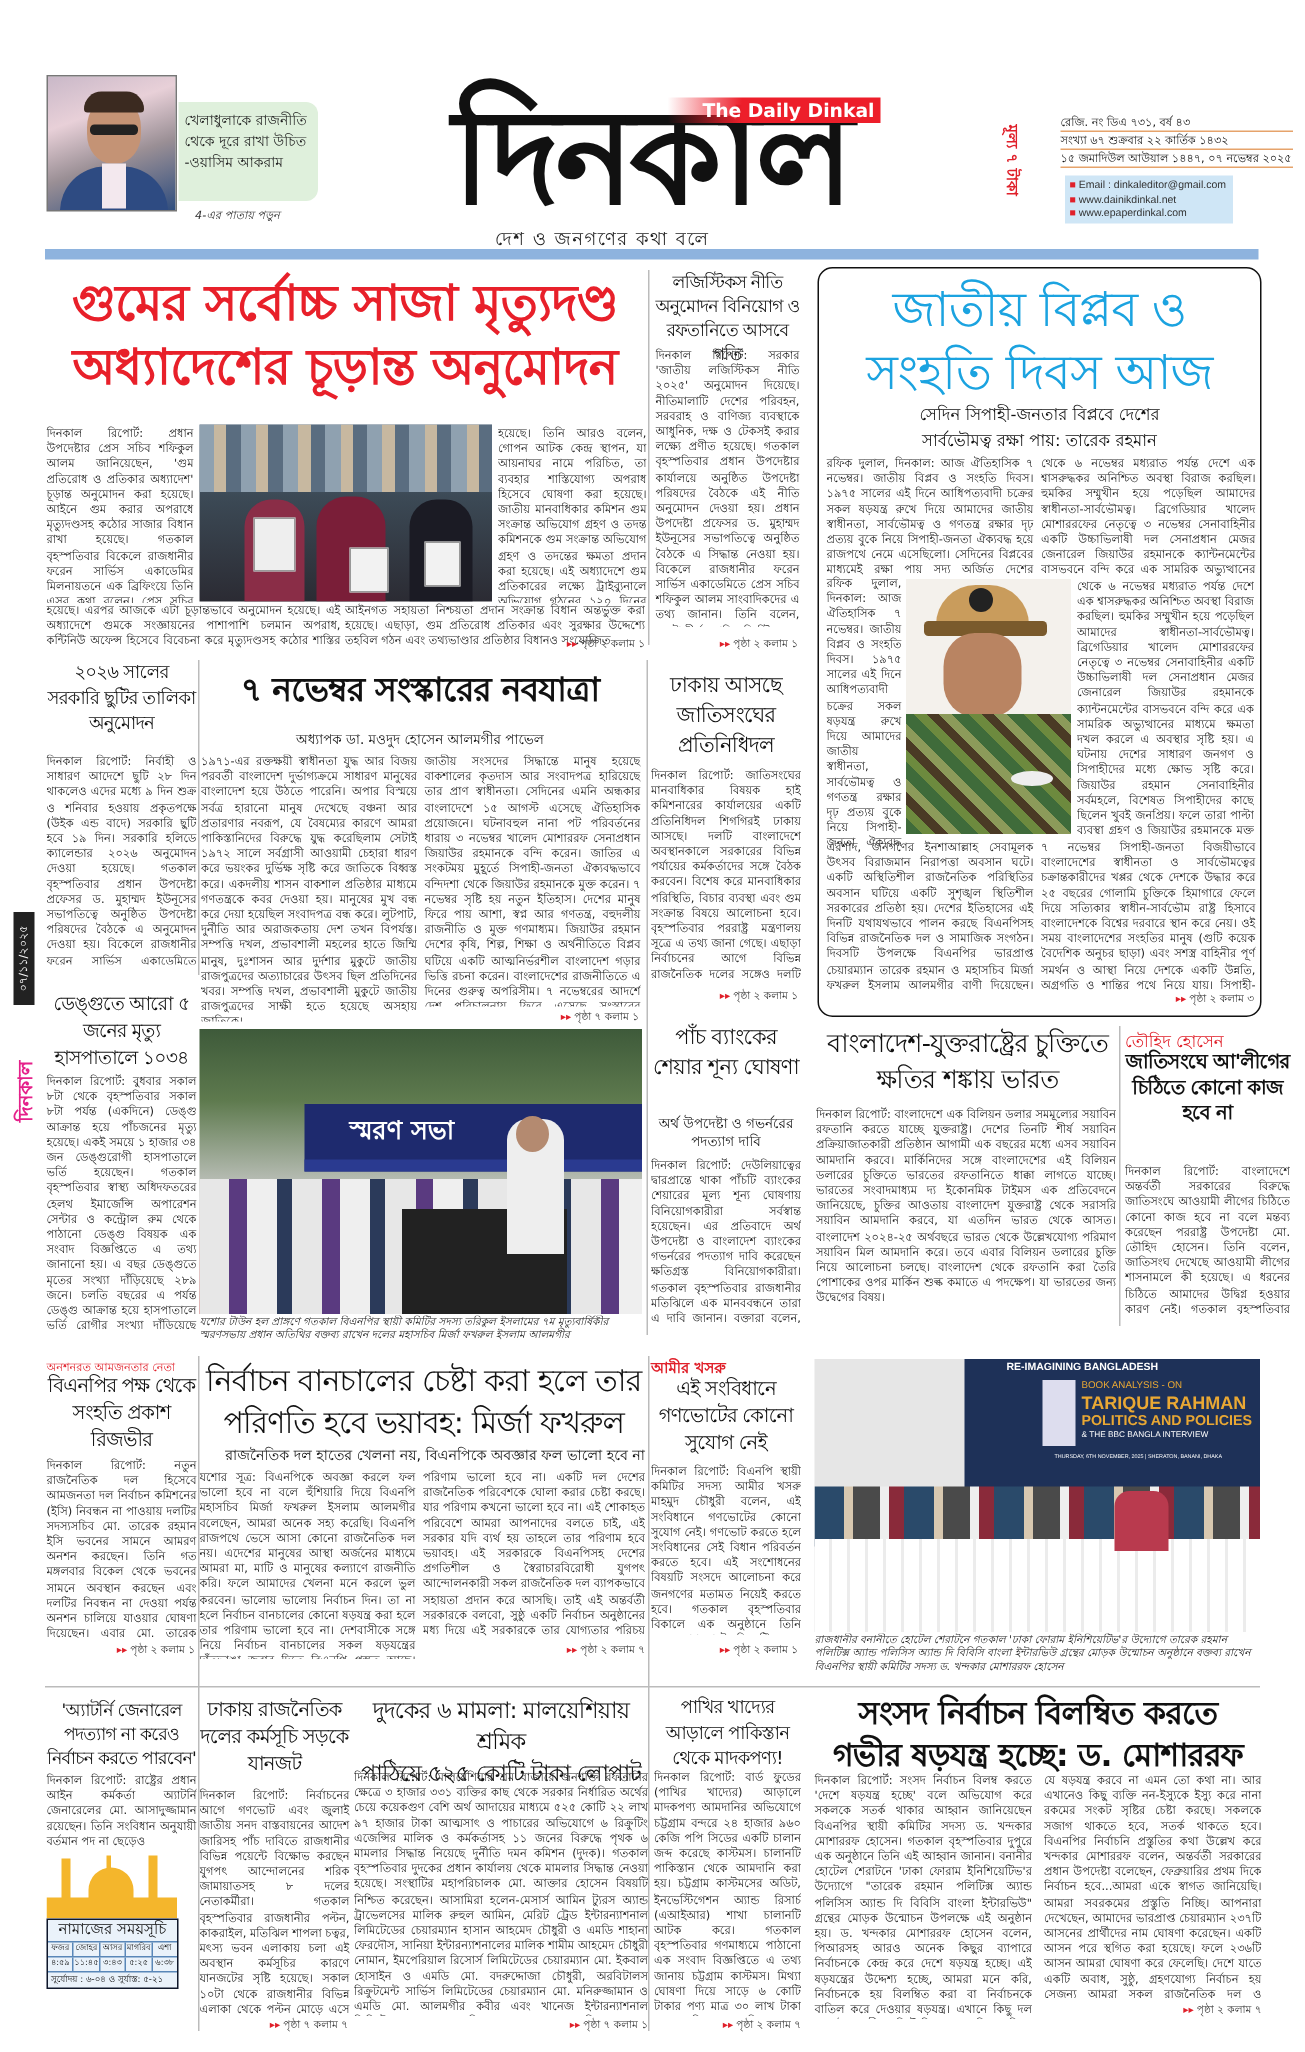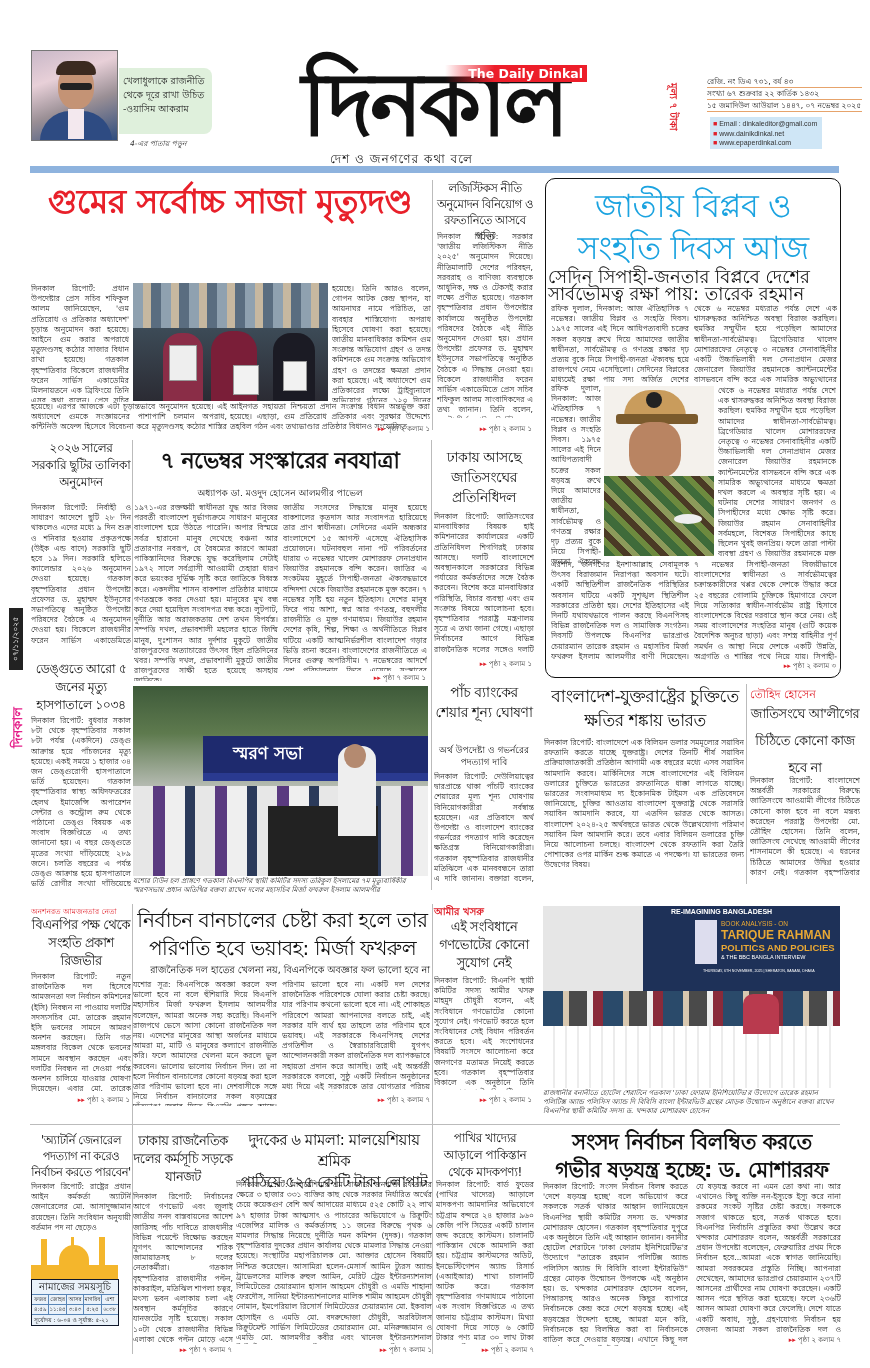--- a/index.html
+++ b/index.html
@@ -46,20 +46,21 @@
 <div class="abs" style="left:710px;top:117px;width:112px;height:32px;background:#cfe6f6;padding:2px 3px;font-family:'Liberation Sans',sans-serif;font-size:7px;line-height:9.5px;color:#333">
   <div><span style="color:#e0202a">■</span> <span>Email : dinkaleditor@gmail.com</span></div>
   <div><span style="color:#e0202a">■</span> <span>www.dainikdinkal.net</span></div>
   <div><span style="color:#e0202a">■</span> <span>www.epaperdinkal.com</span></div>
 </div>
 
 <div class="abs" style="left:30px;top:166px;width:809px;height:7px;background:#8eb3de"></div>
 
 <div class="abs hl" style="left:30px;top:180px;width:400px;color:#e8202a;font-size:33px;line-height:43px">
   <div>গুমের সর্বোচ্চ সাজা মৃত্যুদণ্ড</div>
+  <div>অধ্যাদেশের চূড়ান্ত অনুমোদন</div>
 </div>
 
 <div class="abs body-text" style="left:31px;top:284px;width:98px;height:118px">দিনকাল রিপোর্ট: প্রধান উপদেষ্টার প্রেস সচিব শফিকুল আলম জানিয়েছেন, 'গুম প্রতিরোধ ও প্রতিকার অধ্যাদেশ' চূড়ান্ত অনুমোদন করা হয়েছে। আইনে গুম করার অপরাধে মৃত্যুদণ্ডসহ কঠোর সাজার বিধান রাখা হয়েছে। গতকাল বৃহস্পতিবার বিকেলে রাজধানীর ফরেন সার্ভিস একাডেমির মিলনায়তনে এক ব্রিফিংয়ে তিনি এসব কথা বলেন। প্রেস সচিব বলেন, গুম প্রতিরোধ এবং প্রতিকারের জন্য একটা আইন নিয়ে অনেকদিন যথেষ্ট ডিবেট</div>
 <div class="photo" style="left:133px;top:283px;width:195px;height:118px;background:linear-gradient(180deg,#6a7c8e 0%,#3c4a56 40%,#2b2b33 100%)">
   <div style="position:absolute;left:0;top:0;width:100%;height:45px;background:repeating-linear-gradient(90deg,#8fa1b0 0 10px,#c7b8a0 10px 18px,#5a6d80 18px 28px)"></div>
   <div style="position:absolute;left:30px;top:50px;width:40px;height:68px;background:#8a2d47;border-radius:18px 18px 0 0"></div>
   <div style="position:absolute;left:78px;top:48px;width:46px;height:70px;background:#7a1e38;border-radius:20px 20px 0 0"></div>
   <div style="position:absolute;left:140px;top:50px;width:42px;height:68px;background:#1b1b24;border-radius:18px 18px 0 0"></div>
   <div style="position:absolute;left:36px;top:62px;width:28px;height:36px;background:#eee;border:1px solid #999"></div>
   <div style="position:absolute;left:100px;top:82px;width:26px;height:30px;background:#f2f2f2;border:1px solid #999"></div>
@@ -72,21 +73,21 @@
 
 <div class="abs hl" style="left:437px;top:180px;width:96px;font-size:11.5px;line-height:16px;font-weight:normal">লজিস্টিকস নীতি অনুমোদন বিনিয়োগ ও রফতানিতে আসবে গতি</div>
 <div class="abs body-text" style="left:437px;top:232px;width:96px;height:186px">দিনকাল রিপোর্ট: সরকার 'জাতীয় লজিস্টিকস নীতি ২০২৫' অনুমোদন দিয়েছে। নীতিমালাটি দেশের পরিবহন, সরবরাহ ও বাণিজ্য ব্যবস্থাকে আধুনিক, দক্ষ ও টেকসই করার লক্ষ্যে প্রণীত হয়েছে। গতকাল বৃহস্পতিবার প্রধান উপদেষ্টার কার্যালয়ে অনুষ্ঠিত উপদেষ্টা পরিষদের বৈঠকে এই নীতি অনুমোদন দেওয়া হয়। প্রধান উপদেষ্টা প্রফেসর ড. মুহাম্মদ ইউনূসের সভাপতিত্বে অনুষ্ঠিত বৈঠকে এ সিদ্ধান্ত নেওয়া হয়। বিকেলে রাজধানীর ফরেন সার্ভিস একাডেমিতে প্রেস সচিব শফিকুল আলম সাংবাদিকদের এ তথ্য জানান। তিনি বলেন, একটা দীর্ঘমেয়াদি লজিস্টিক</div>
 <div class="abs cont" style="left:460px;top:423px;width:72px"><span class="arr">▸▸</span><span>পৃষ্ঠা ২ কলাম ১</span></div>
 
 <div class="abs" style="left:545px;top:178px;width:296px;height:500px;border:1.5px solid #111;border-radius:10px"></div>
 <div class="abs hl" style="left:548px;top:185px;width:290px;color:#1ba3e0;font-size:32px;line-height:42px;font-weight:normal">
   <div>জাতীয় বিপ্লব ও</div>
   <div>সংহতি দিবস আজ</div>
 </div>
-<div class="abs" style="left:548px;top:268px;width:290px;text-align:left;font-size:18px;line-height:17px">
+<div class="abs" style="left:548px;top:268px;width:290px;text-align:center;font-size:11px;line-height:17px">
   <div>সেদিন সিপাহী-জনতার বিপ্লবে দেশের</div>
   <div>সার্বভৌমত্ব রক্ষা পায়: তারেক রহমান</div>
 </div>
 <div class="abs body-text" style="left:551px;top:304px;width:138px;height:80px">রফিক দুলাল, দিনকাল: আজ ঐতিহাসিক ৭ নভেম্বর। জাতীয় বিপ্লব ও সংহতি দিবস। ১৯৭৫ সালের এই দিনে আধিপত্যবাদী চক্রের সকল ষড়যন্ত্র রুখে দিয়ে আমাদের জাতীয় স্বাধীনতা, সার্বভৌমত্ব ও গণতন্ত্র রক্ষার দৃঢ় প্রত্যয় বুকে নিয়ে সিপাহী-জনতা ঐক্যবদ্ধ হয়ে রাজপথে নেমে এসেছিলো। সেদিনের বিপ্লবের মাধ্যমেই রক্ষা পায় সদ্য অর্জিত দেশের স্বাধীনতা। কয়েকদিনের দুঃসহ অবস্থা থেকে সিপাহী-জনতা ক্যান্টনমেন্টে বন্দিদশা থেকে মুক্ত করে আনে জিয়াউর রহমানকে। জাতিরাষ্ট্রের অন্যতম প্রতিষ্ঠাতা প্রেসিডেন্ট জিয়াউর রহমান বীর উত্তম গণতন্ত্র পুনঃপ্রতিষ্ঠায় ভূমিকা রাখেন।</div>
 <div class="abs body-text" style="left:551px;top:384px;width:50px;height:180px"><span>রফিক দুলাল, দিনকাল: আজ ঐতিহাসিক ৭ নভেম্বর। জাতীয় বিপ্লব ও সংহতি দিবস। ১৯৭৫ সালের এই দিনে আধিপত্যবাদী চক্রের সকল ষড়যন্ত্র রুখে দিয়ে আমাদের জাতীয় স্বাধীনতা, সার্বভৌমত্ব ও গণতন্ত্র রক্ষার দৃঢ় প্রত্যয় বুকে নিয়ে সিপাহী-জনতা ঐক্যবদ্ধ হয়ে রাজপথে নেমে এসেছিলো। সেদিনের বিপ্লবের মাধ্যমেই রক্ষা পায় সদ্য অর্জিত দেশের স্বাধীনতা। কয়েকদিনের দুঃসহ অবস্থা থেকে সিপাহী-জনতা ক্যান্টনমেন্টে বন্দিদশা থেকে মুক্ত করে আনে জিয়াউর রহমানকে। জাতিরাষ্ট্রের অন্যতম প্রতিষ্ঠাতা প্রেসিডেন্ট জিয়াউর রহমান বীর উত্তম গণতন্ত্র পুনঃপ্রতিষ্ঠায় ভূমিকা রাখেন।</span></div>
 <div class="abs body-text" style="left:694px;top:304px;width:143px;height:80px">থেকে ৬ নভেম্বর মধ্যরাত পর্যন্ত দেশে এক শ্বাসরুদ্ধকর অনিশ্চিত অবস্থা বিরাজ করছিল। হুমকির সম্মুখীন হয়ে পড়েছিল আমাদের স্বাধীনতা-সার্বভৌমত্ব। ব্রিগেডিয়ার খালেদ মোশাররফের নেতৃত্বে ৩ নভেম্বর সেনাবাহিনীর একটি উচ্চাভিলাষী দল সেনাপ্রধান মেজর জেনারেল জিয়াউর রহমানকে ক্যান্টনমেন্টের বাসভবনে বন্দি করে এক সামরিক অভ্যুত্থানের মাধ্যমে ক্ষমতা দখল করলে এ অবস্থার সৃষ্টি হয়। এ ঘটনায় দেশের সাধারণ জনগণ ও সিপাহীদের মধ্যে ক্ষোভ সৃষ্টি করে। জিয়াউর রহমান সেনাবাহিনীর সর্বমহলে, বিশেষত সিপাহীদের কাছে ছিলেন খুবই জনপ্রিয়। ফলে তারা পাল্টা ব্যবস্থা গ্রহণ ও জিয়াউর রহমানকে মুক্ত করার পরিকল্পনা গ্রহণ করেন। ৬ নভেম্বর মধ্যরাতে ঘটে সিপাহী-জনতার ঐক্যবদ্ধ এক বিপ্লব, যা ইতিহাসে জাতীয় বিপ্লব ও সংহতি দিবস হিসেবে স্থান লাভ করেছে। দেশবাসী সেদিন জিয়ার হাতেই তুলে দিয়েছিল রাষ্ট্র পরিচালনার দায়িত্ব।</div>
 <div class="photo" style="left:604px;top:386px;width:110px;height:170px;background:#f4f1ec">
   <div style="position:absolute;left:20px;top:4px;width:62px;height:30px;background:#c99c5c;border-radius:30px 30px 4px 4px"></div>
   <div style="position:absolute;left:42px;top:6px;width:16px;height:16px;border-radius:50%;background:#222"></div>
   <div style="position:absolute;left:12px;top:28px;width:82px;height:10px;background:#7a5a2c;border-radius:3px"></div>
@@ -133,21 +134,21 @@
 <div class="abs caption" style="left:133px;top:877px;width:295px;height:18px;overflow:hidden">যশোর টাউন হল প্রাঙ্গণে গতকাল বিএনপির স্থায়ী কমিটির সদস্য তরিকুল ইসলামের ৭ম মৃত্যুবার্ষিকীর স্মরণসভায় প্রধান অতিথির বক্তব্য রাখেন দলের মহাসচিব মির্জা ফখরুল ইসলাম আলমগীর</div>
 
 <div class="abs hl" style="left:434px;top:682px;width:100px;font-size:14px;line-height:20px;font-weight:normal">পাঁচ ব্যাংকের শেয়ার শূন্য ঘোষণা</div>
 <div class="abs" style="left:434px;top:744px;width:100px;text-align:center;font-size:9px;line-height:12px">অর্থ উপদেষ্টা ও গভর্নরের পদত্যাগ দাবি</div>
 <div class="abs body-text" style="left:434px;top:772px;width:100px;height:110px">দিনকাল রিপোর্ট: দেউলিয়াত্বের দ্বারপ্রান্তে থাকা পাঁচটি ব্যাংকের শেয়ারের মূল্য শূন্য ঘোষণায় বিনিয়োগকারীরা সর্বস্বান্ত হয়েছেন। এর প্রতিবাদে অর্থ উপদেষ্টা ও বাংলাদেশ ব্যাংকের গভর্নরের পদত্যাগ দাবি করেছেন ক্ষতিগ্রস্ত বিনিয়োগকারীরা। গতকাল বৃহস্পতিবার রাজধানীর মতিঝিলে এক মানববন্ধনে তারা এ দাবি জানান। বক্তারা বলেন, পাঁচটি ব্যাংকের প্রায় ১৬ লাখ বিনিয়োগকারীর পুঁজি আটকে গেছে। ক্ষতিপূরণ ছাড়া এমন সিদ্ধান্ত বিনিয়োগকারীদের সঙ্গে প্রতারণা। তারা সরকারের কাছে এর প্রতিকার দাবি করেন। সমাবেশে বিনিয়োগকারীদের সংগঠনের নেতারা বক্তব্য রাখেন।</div>
 
 <div class="abs hl" style="left:545px;top:684px;width:200px;font-size:17px;line-height:24px;font-weight:normal">বাংলাদেশ-যুক্তরাষ্ট্রের চুক্তিতে ক্ষতির শঙ্কায় ভারত</div>
 <div class="abs body-text" style="left:544px;top:738px;width:200px;height:130px">দিনকাল রিপোর্ট: বাংলাদেশে এক বিলিয়ন ডলার সমমূল্যের সয়াবিন রফতানি করতে যাচ্ছে যুক্তরাষ্ট্র। দেশের তিনটি শীর্ষ সয়াবিন প্রক্রিয়াজাতকারী প্রতিষ্ঠান আগামী এক বছরের মধ্যে এসব সয়াবিন আমদানি করবে। মার্কিনিদের সঙ্গে বাংলাদেশের এই বিলিয়ন ডলারের চুক্তিতে ভারতের রফতানিতে ধাক্কা লাগতে যাচ্ছে। ভারতের সংবাদমাধ্যম দ্য ইকোনমিক টাইমস এক প্রতিবেদনে জানিয়েছে, চুক্তির আওতায় বাংলাদেশ যুক্তরাষ্ট্র থেকে সরাসরি সয়াবিন আমদানি করবে, যা এতদিন ভারত থেকে আসত। বাংলাদেশ ২০২৪-২৫ অর্থবছরে ভারত থেকে উল্লেখযোগ্য পরিমাণ সয়াবিন মিল আমদানি করে। তবে এবার বিলিয়ন ডলারের চুক্তি নিয়ে আলোচনা চলছে। বাংলাদেশ থেকে রফতানি করা তৈরি পোশাকের ওপর মার্কিন শুল্ক কমাতে এ পদক্ষেপ। যা ভারতের জন্য উদ্বেগের বিষয়।</div>
 
 <div class="abs kicker-red" style="left:750px;top:686px;width:110px;font-weight:normal">তৌহিদ হোসেন</div>
-<div class="abs hl" style="left:750px;top:700px;width:110px;font-size:13px;line-height:27px;font-weight:normal">জাতিসংঘে আ'লীগের চিঠিতে কোনো কাজ হবে না</div>
+<div class="abs hl" style="left:750px;top:700px;width:110px;font-size:13px;line-height:17px;font-weight:bold">জাতিসংঘে আ'লীগের চিঠিতে কোনো কাজ হবে না</div>
 <div class="abs body-text" style="left:750px;top:776px;width:110px;height:100px">দিনকাল রিপোর্ট: বাংলাদেশে অন্তর্বর্তী সরকারের বিরুদ্ধে জাতিসংঘে আওয়ামী লীগের চিঠিতে কোনো কাজ হবে না বলে মন্তব্য করেছেন পররাষ্ট্র উপদেষ্টা মো. তৌহিদ হোসেন। তিনি বলেন, জাতিসংঘ দেখেছে আওয়ামী লীগের শাসনামলে কী হয়েছে। এ ধরনের চিঠিতে আমাদের উদ্বিগ্ন হওয়ার কারণ নেই। গতকাল বৃহস্পতিবার পররাষ্ট্র মন্ত্রণালয়ে সাংবাদিকদের প্রশ্নের জবাবে তিনি এ কথা বলেন। মো. তৌহিদ হোসেন বলেন,</div>
 
 <div class="abs kicker-red" style="left:31px;top:906px;width:100px;font-size:7.5px;font-weight:normal">অনশনরত আমজনতার নেতা</div>
 <div class="abs hl" style="left:31px;top:916px;width:100px;font-size:13px;line-height:18px;font-weight:normal">বিএনপির পক্ষ থেকে সংহতি প্রকাশ রিজভীর</div>
 <div class="abs body-text" style="left:31px;top:972px;width:100px;height:120px">দিনকাল রিপোর্ট: নতুন রাজনৈতিক দল হিসেবে আমজনতা দল নির্বাচন কমিশনের (ইসি) নিবন্ধন না পাওয়ায় দলটির সদস্যসচিব মো. তারেক রহমান ইসি ভবনের সামনে আমরণ অনশন করছেন। তিনি গত মঙ্গলবার বিকেল থেকে ভবনের সামনে অবস্থান করছেন এবং দলটির নিবন্ধন না দেওয়া পর্যন্ত অনশন চালিয়ে যাওয়ার ঘোষণা দিয়েছেন। এবার মো. তারেক রহমানের পাশে দাঁড়িয়েছেন বিএনপির সিনিয়র যুগ্ম মহাসচিব অ্যাডভোকেট রুহুল কবির রিজভী। আমজনতা দলের নিবন্ধনের</div>
 <div class="abs cont" style="left:56px;top:1094px;width:74px"><span class="arr">▸▸</span><span>পৃষ্ঠা ২ কলাম ১</span></div>
 
 <div class="abs hl" style="left:135px;top:906px;width:295px;font-size:20px;line-height:28px;font-weight:normal">
   <div>নির্বাচন বানচালের চেষ্টা করা হলে তার</div>
   <div>পরিণতি হবে ভয়াবহ: মির্জা ফখরুল</div>

